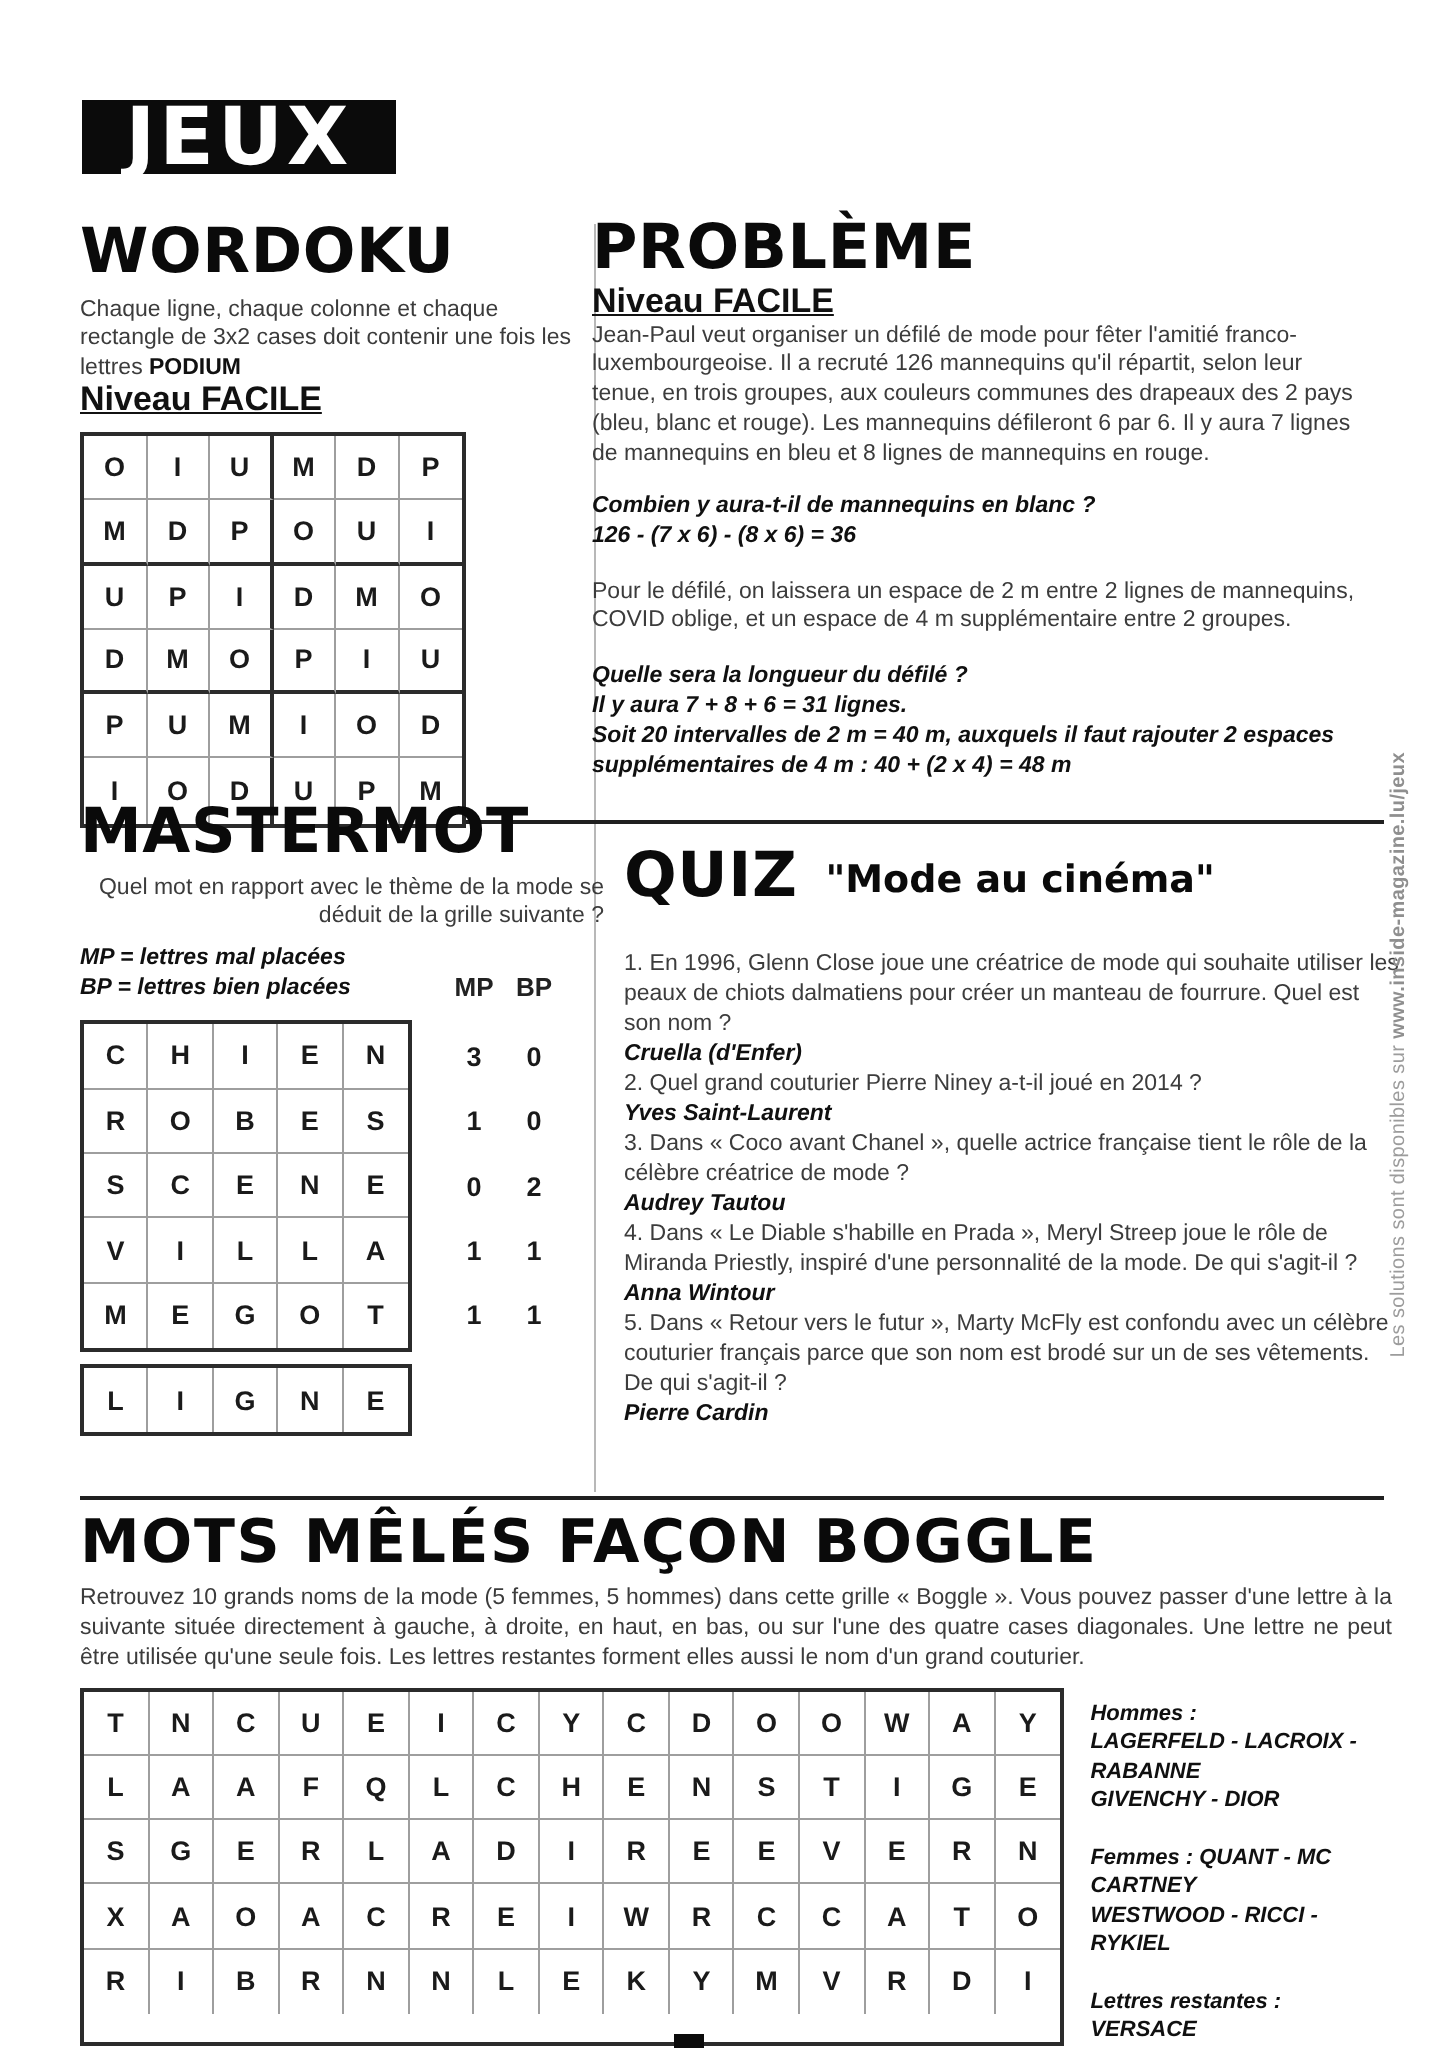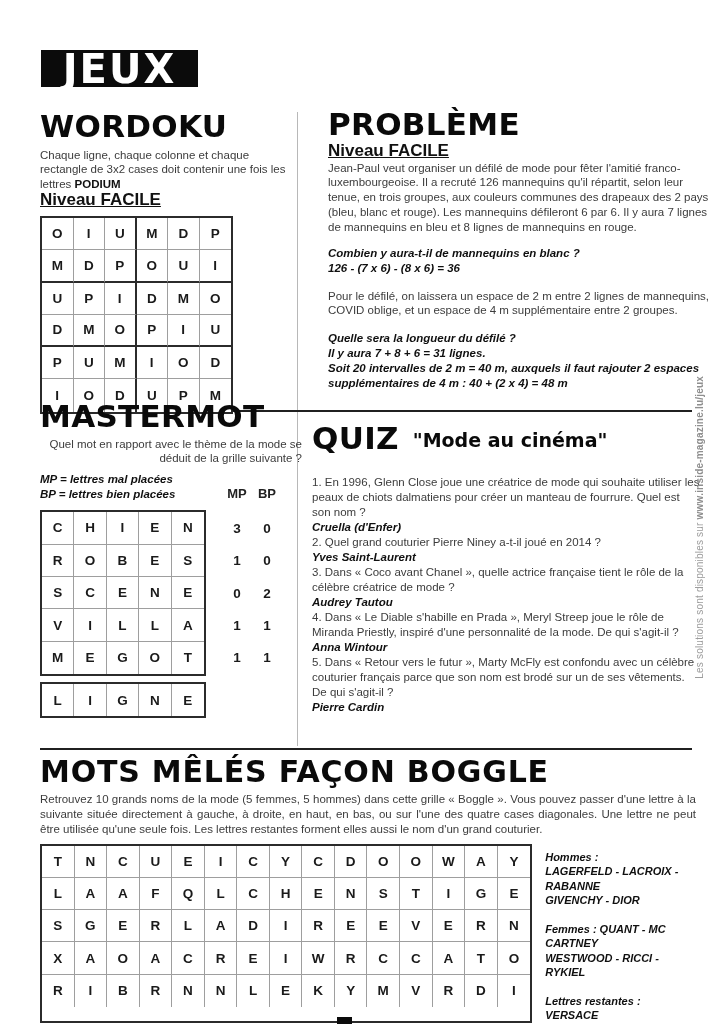--- a/index.html
+++ b/index.html
@@ -36,21 +36,21 @@
   .wordoku { position:absolute; left:40px; top:110px; width:258px; }
   .wordoku .desc { margin-top:5px; }
   .wd-grid { margin-top:9px; grid-template-columns:repeat(6,31.5px); grid-auto-rows:32.3px; }
   .wd-grid .cell:nth-child(6n) { border-right:none; }
   .wd-grid .cell:nth-child(n+31) { border-bottom:none; }
   .wd-grid .cell:nth-child(6n+3) { border-right:2px solid #2b2b2b; }
   .wd-grid .cell:nth-child(n+7):nth-child(-n+12),
   .wd-grid .cell:nth-child(n+19):nth-child(-n+24) { border-bottom:2px solid #2b2b2b; }
 
   
-  .probleme { position:absolute; left:328px; top:108px; width:384px; }
+  .probleme { position:absolute; left:296px; top:108px; width:384px; }
   .probleme .lvl { margin-top:2px; }
   .probleme .intro { margin-top:3px; }
   .probleme .q1 { margin-top:11px; }
   .probleme .note { margin-top:13px; }
   .probleme .q2 { margin-top:13px; }
   .probleme .bi { font-size:11.5px; line-height:15px; }
 
   
   .mastermot { position:absolute; left:40px; top:400px; width:262px; }
   .mastermot .desc { margin-top:4px;text-align:right; }

